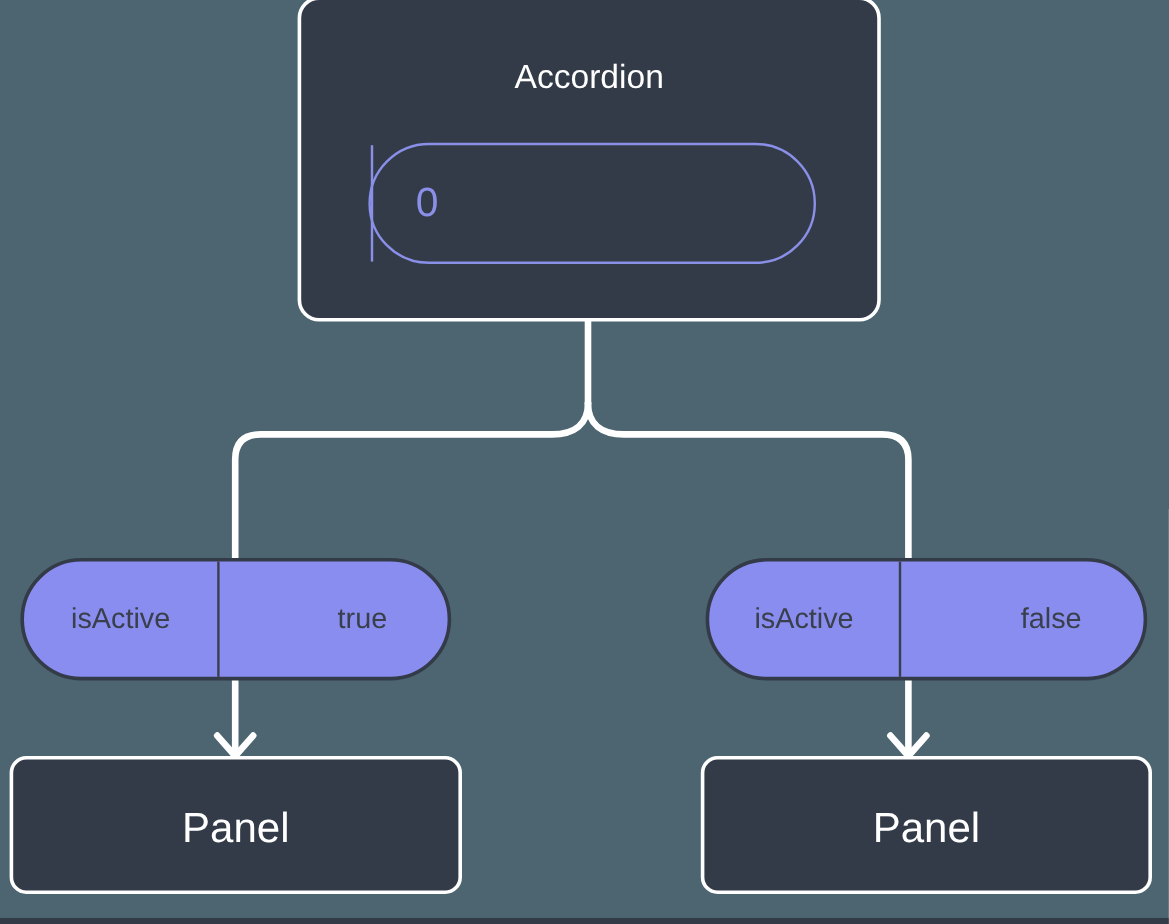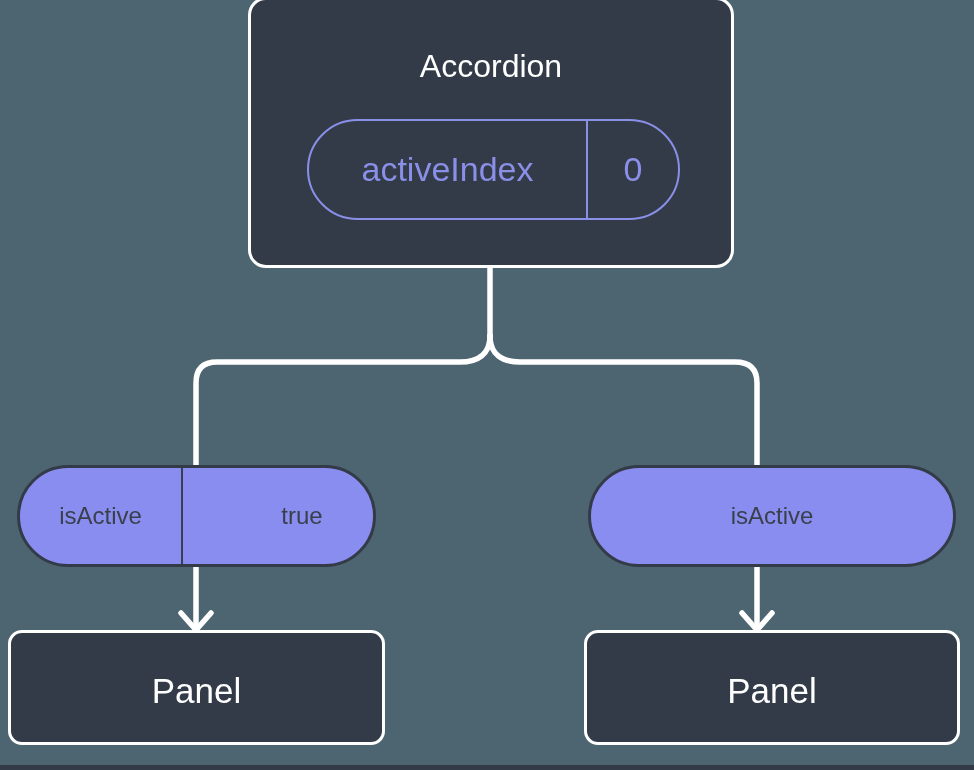--- a/index.html
+++ b/index.html
@@ -32,21 +32,21 @@
   }
   #accordion-box {
     left: 248px; top: -3px;
     width: 486px; height: 271px;
     border-radius: 18px;
   }
   .node-title {
     position: absolute;
     left: 0; right: 0;
     text-align: center;
-    font-size: 32px;
+    font-size: 28px;
     font-weight: 500;
     color: #FFFFFF;
   }
   #accordion-title { top: 48px; }
   
   #state-pill {
     position: absolute;
     box-sizing: border-box;
     left: 56px; top: 119px;
     width: 373px; height: 101px;
@@ -120,32 +120,32 @@
     <path d="M490 336 C490 354 502 362 520 362 L735 362 Q757 362 757 383 L757 467"></path>
     <path d="M196 565 L196 629"></path>
     <path d="M181 613 L196 630 L211 613"></path>
     <path d="M757 565 L757 629"></path>
     <path d="M742 613 L757 630 L772 613"></path>
   </svg>
 
   <div id="accordion-box" class="node-box">
     <div id="accordion-title" class="node-title">Accordion</div>
     <div id="state-pill">
-      <div class="pill-seg seg-name">activeIndex</div>
       <div class="pill-seg seg-value">0</div>
     </div>
   </div>
 
   <div id="prop-pill-left" class="prop-pill">
     <div class="pill-seg seg-name">isActive</div>
     <div class="pill-seg seg-value">true</div>
   </div>
 
   <div id="prop-pill-right" class="prop-pill">
     <div class="pill-seg seg-name">isActive</div>
+    <div class="pill-seg seg-value">false</div>
   </div>
 
   <div id="panel-left" class="node-box panel-box">
     <div class="node-title panel-title">Panel</div>
   </div>
 
   <div id="panel-right" class="node-box panel-box">
     <div class="node-title panel-title">Panel</div>
   </div>
 

